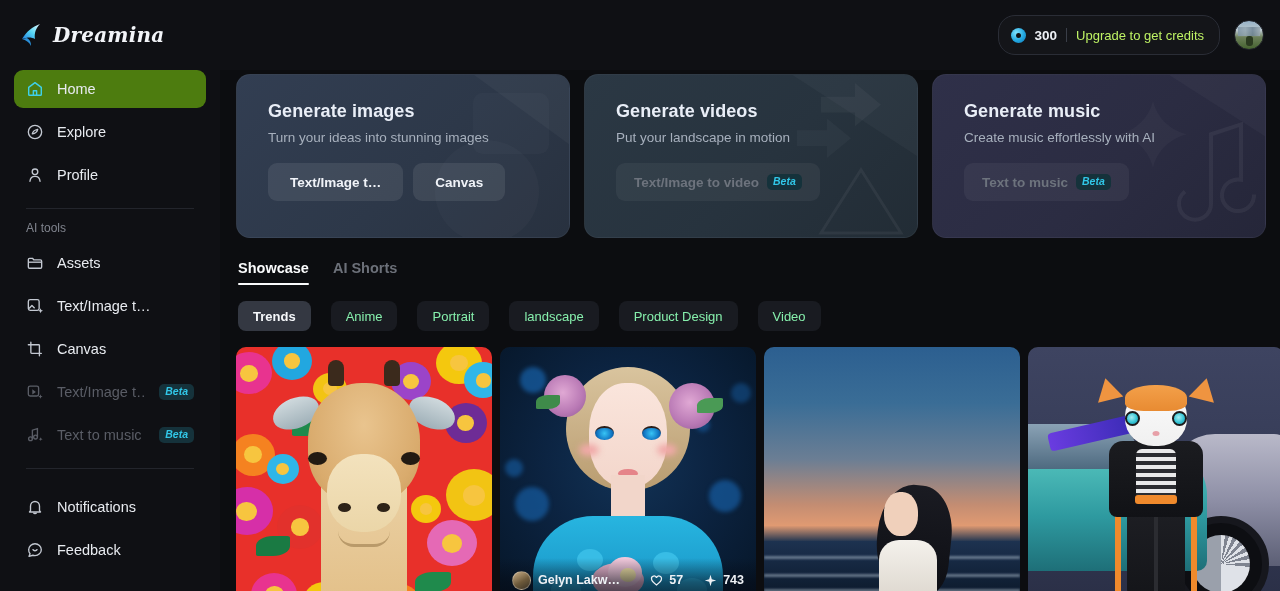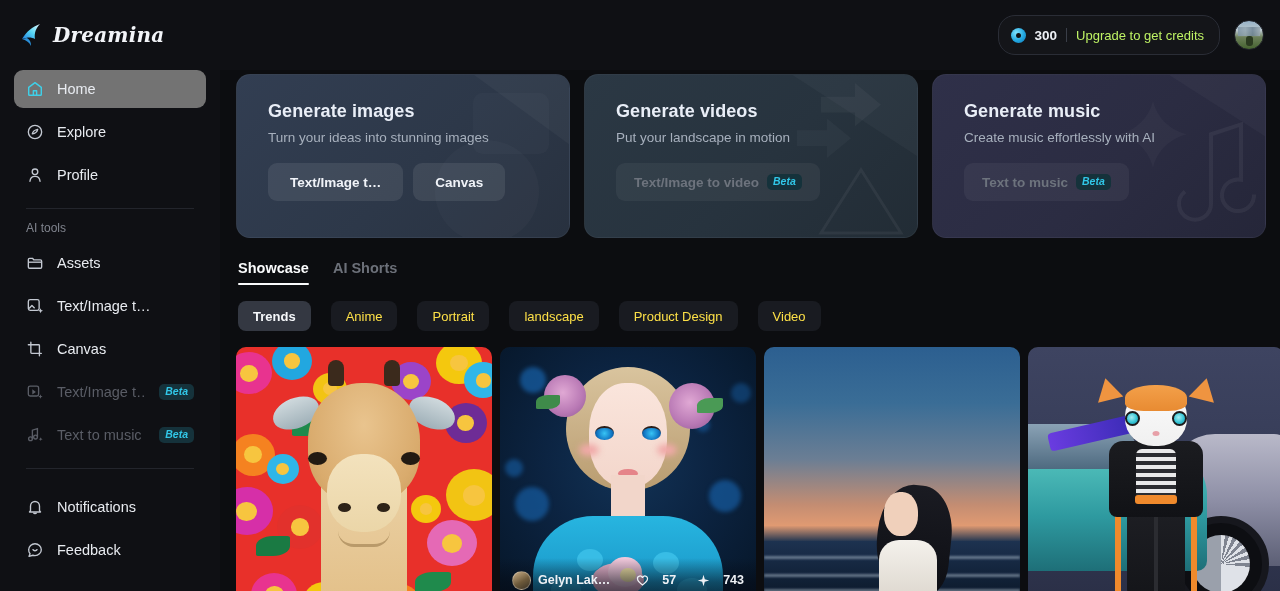--- a/index.html
+++ b/index.html
@@ -73,21 +73,21 @@
     padding: 0 14px;
     display: flex; flex-direction: column;
   }
   .nav-item {
     display: flex; align-items: center; gap: 13px;
     height: 38px; border-radius: 9px; padding: 0 12px;
     color: #e8ebf0; font-size: 14.5px; font-weight: 500;
     cursor: pointer; margin-bottom: 5px;
     position: relative;
   }
-  .nav-item.active { background: #737373; }
+  .nav-item.active { background: #4d7c0f; }
   .nav-item.disabled { color: #5a5d66; cursor: default; }
   .nav-item .ico { width: 18px; height: 18px; flex: 0 0 18px; display:block; }
   .nav-label { white-space: nowrap; overflow: hidden; }
   .beta-tag {
     margin-left: auto;
     font-size: 10.5px; font-style: italic; font-weight: 700;
     color: #31c7e8; background: #15323b;
     border-radius: 5px; padding: 2px 6px; line-height: 1.1;
   }
   .side-divider { height: 1px; background: #23252c; margin: 9px 12px 12px; }
@@ -148,21 +148,21 @@
   .tab.active::after {
     content: ""; position: absolute; left: 0; right: 0; bottom: 0;
     height: 2.5px; background: #fafbfc; border-radius: 2px;
   }
 
   
   .chips { display: flex; gap: 20px; margin-top: 16px; padding-left: 2px; }
   .chip {
     height: 30px; border-radius: 8px; padding: 0 15px;
     display: flex; align-items: center;
-    font-size: 13px; color: #fde047; background: #191b21;
+    font-size: 13px; color: #86efac; background: #191b21;
     cursor: pointer; white-space: nowrap;
   }
   .chip.active { background: #343842; color: #f5f7fa; font-weight: 700; }
 
   
   .grid { display: flex; gap: 8px; margin-top: 16px; }
   .card {
     width: 256px; height: 255px; flex: 0 0 256px;
     border-radius: 10px; overflow: hidden; position: relative;
     cursor: pointer; background: #15161a;
@@ -405,21 +405,21 @@
   .ov-avatar {
     width: 19px; height: 19px; border-radius: 50%; flex: 0 0 19px;
     background: linear-gradient(150deg,#cbb089 0%,#6e5a3b 55%,#3a3226 100%);
     border: 1px solid rgba(255,255,255,.28);
   }
   .ov-name {
     font-size: 12.5px; font-weight: 700; color: #eef1f5;
     white-space: nowrap; overflow: hidden; text-overflow: ellipsis;
   }
   .ov-stat {
-    display: flex; align-items: center; gap: 13px;
+    display: flex; align-items: center; gap: 6px;
     font-size: 12.5px; font-weight: 700; color: #eef1f5;
   }
   .ov-stat.likes { margin-left: 18px; }
   .ov-stat.gens { margin-left: 14px; }
   .ov-ico { width: 13px; height: 13px; display: block; flex: 0 0 13px; }
 </style>
 </head>
 <body>
 
 <div class="header">

